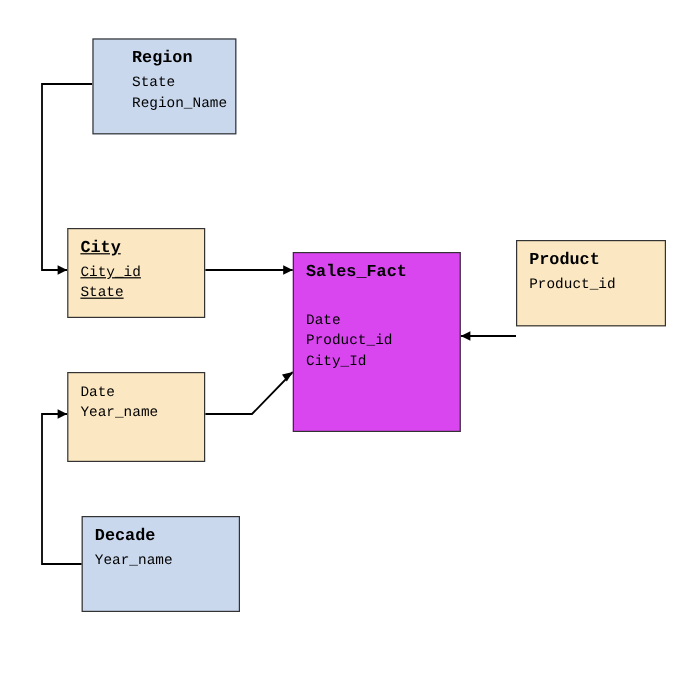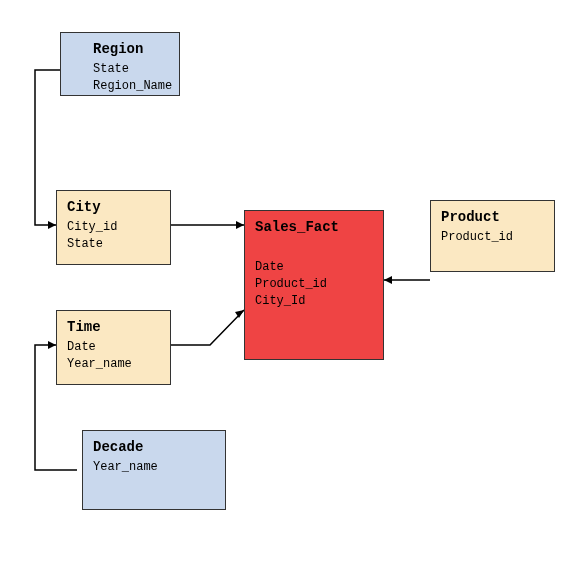--- a/index.html
+++ b/index.html
@@ -21,26 +21,26 @@
       font-weight: bold;
       font-size: 14px;
       margin-bottom: 4px;
     }
     .box .attrs {
       font-size: 12px;
       line-height: 1.4;
     }
     .blue { background: #c9d8ed; }
     .yellow { background: #fbe8c2; }
-    .gray { background: #ef4444; }
+    .gray { background: #d946ef; }
 
-    #region { left: 60px; top: 32px; width: 120px; height: 64px; padding-left: 32px; }
-    #city   { left: 56px; top: 190px; width: 115px; height: 75px; }
+    #region { left: 77px; top: 32px; width: 120px; height: 80px; padding-left: 32px; }
+    #city   { left: 56px; top: 190px; width: 115px; height: 75px; text-decoration: underline; }
     #time   { left: 56px; top: 310px; width: 115px; height: 75px; }
-    #decade { left: 82px; top: 430px; width: 144px; height: 80px; }
+    #decade { left: 68px; top: 430px; width: 132px; height: 80px; }
     #salesfact { left: 244px; top: 210px; width: 140px; height: 150px; }
     #product { left: 430px; top: 200px; width: 125px; height: 72px; font-family: Liberation Mono, monospace; }
 
     svg.arrows {
       position: absolute;
       left: 0; top: 0;
       width: 573px; height: 563px;
       pointer-events: none;
     }
     .arrow-line { stroke: #000; stroke-width: 1.5; fill: none; }
@@ -77,21 +77,20 @@
 
 <div id="city" class="box yellow">
   <div class="title">City</div>
   <div class="attrs">
     <div>City_id</div>
     <div>State</div>
   </div>
 </div>
 
 <div id="time" class="box yellow">
-  <div class="title">Time</div>
   <div class="attrs">
     <div>Date</div>
     <div>Year_name</div>
   </div>
 </div>
 
 <div id="decade" class="box blue">
   <div class="title">Decade</div>
   <div class="attrs">
     <div>Year_name</div>

